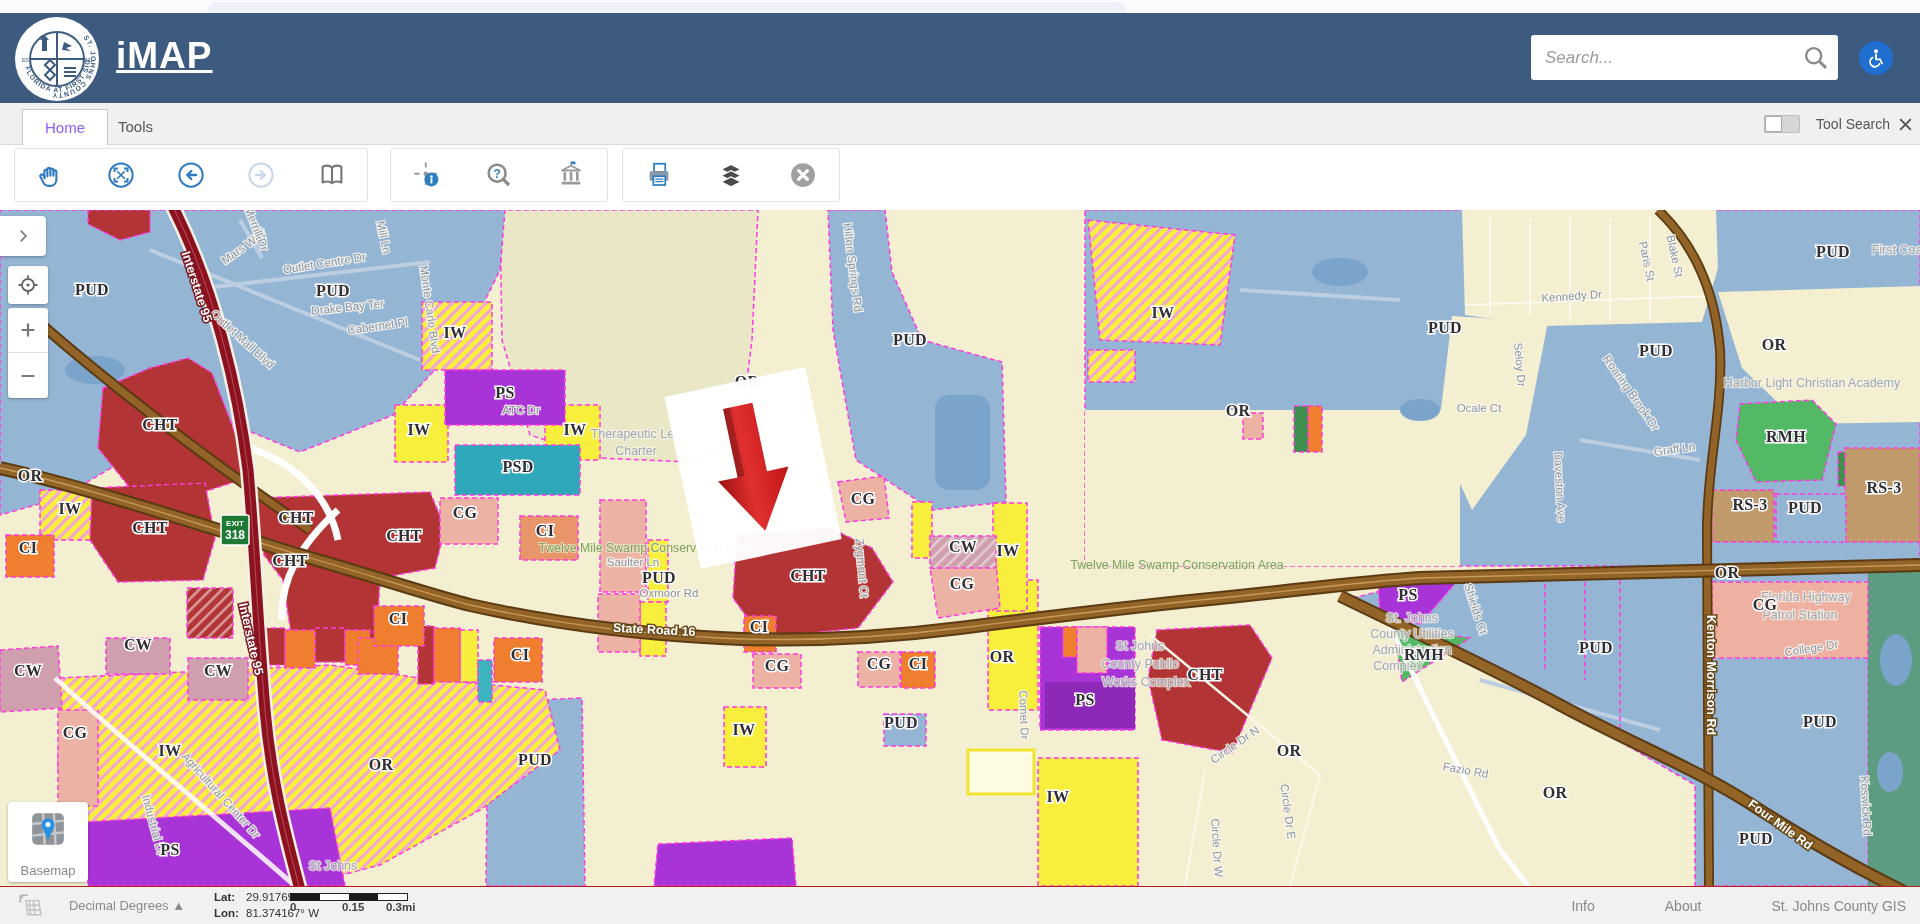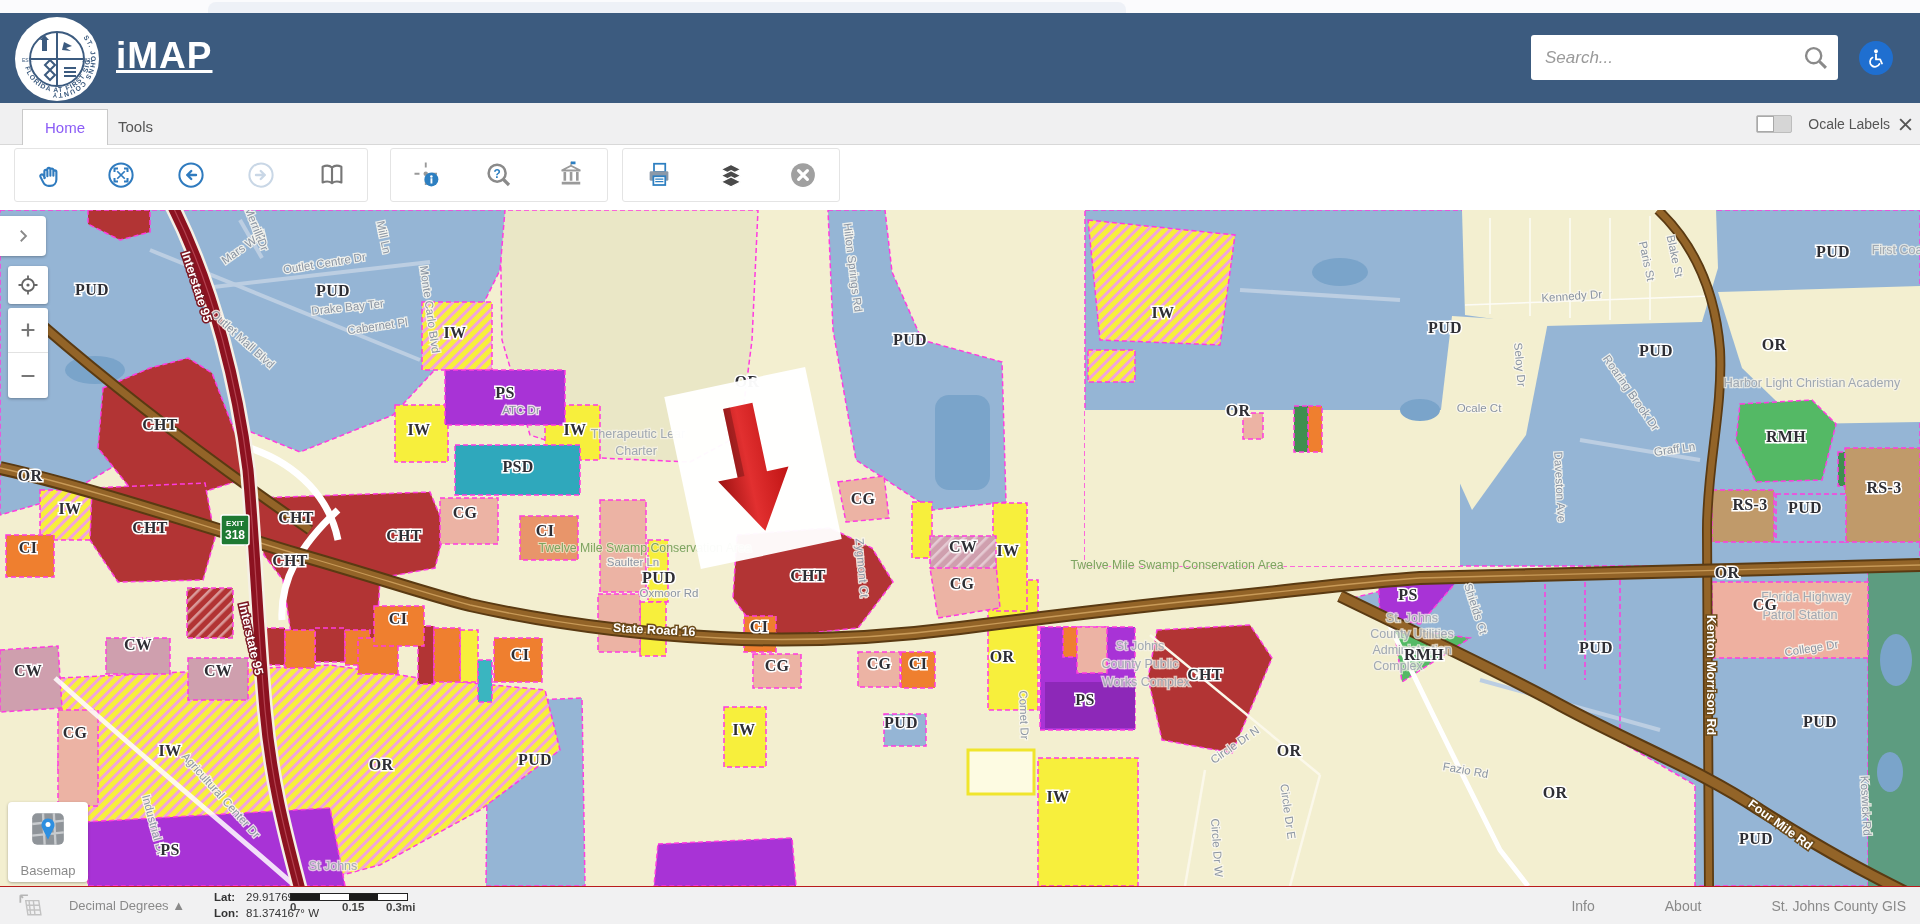--- a/index.html
+++ b/index.html
@@ -129,21 +129,21 @@
   </div>
 </div>
 
 <div id="tabbar">
   <div class="tab active">Home</div>
   <div class="tab plain">Tools</div>
   <div id="tool-labels-wrap">
     <div id="toggle">
         <div class="knob"></div>
       </div>
-    <div id="tool-labels-text">Ocale Labels</div>
+    <div id="tool-labels-text">Tool Search</div>
   </div>
   <div id="tab-close">
     <svg width="15" height="15" viewBox="0 0 14 14">
         <path d="M2 2 L12 12 M12 2 L2 12" stroke="#555" stroke-width="1.8"></path>
       </svg>
   </div>
 </div>
 
 <div id="toolbar">
   <div class="tgroup" id="tg1">

